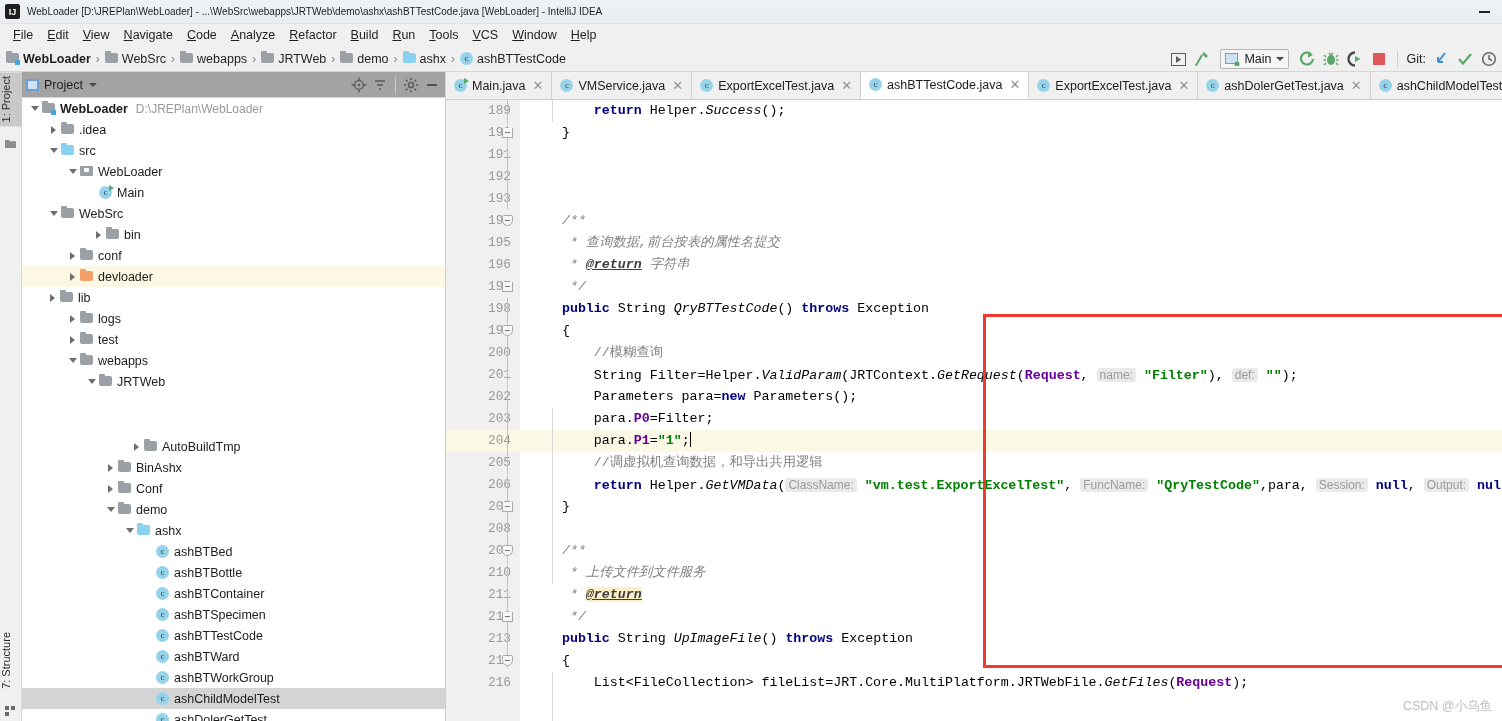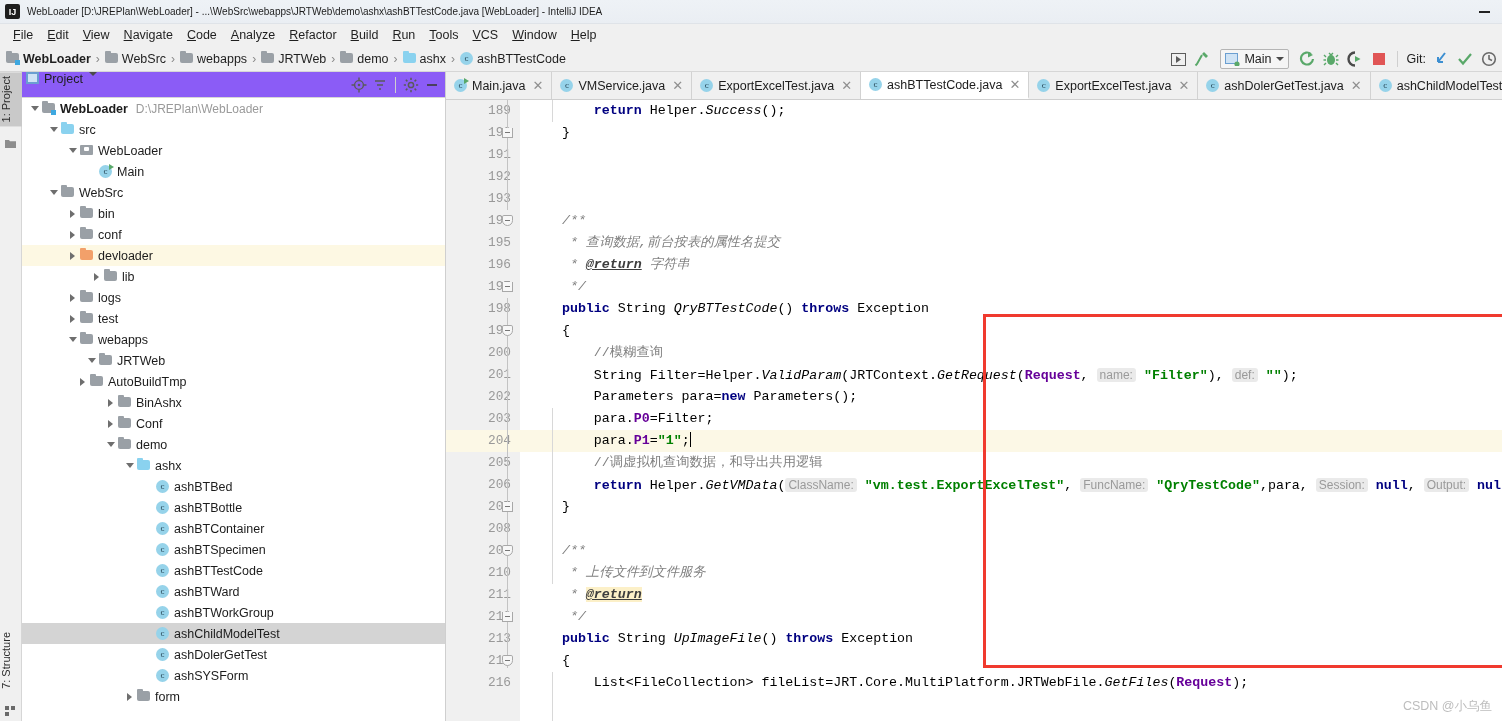--- a/index.html
+++ b/index.html
@@ -100,22 +100,22 @@
   }
   .strip-btn.active { background:#c9c9c9; }
   .strip-ico { position:absolute; left:5px; width:11px; height:10px; }
 
   
   .projpanel {
     position:absolute; left:22px; top:72px; width:424px; height:649px;
     background:#fff; border-right:1px solid #cfcfcf;
   }
   .proj-header {
-    height:26px; background:#8b5cf6; border-bottom:1px solid #d6d6d6;
-    display:flex; padding:0 4px;
+    height:26px; background:#a3a3a3; border-bottom:1px solid #d6d6d6;
+    display:flex; align-items:center; padding:0 4px;
   }
   .proj-title { font-size:12.5px; color:#1f1f1f; margin-left:5px; }
   .proj-sq { width:13px; height:12px; border:2px solid #6b9fd1; background:#cfe3f5; flex:none; }
   .proj-hdr-right { margin-left:auto; display:flex; align-items:center; gap:3px; }
   .tree { position:absolute; top:26px; left:0; right:0; bottom:0; overflow:hidden; background:#fff; }
   .tnode {
     height:21px; display:flex; align-items:center; white-space:nowrap;
     font-size:12.5px; color:#1c1c1c; cursor:default; padding-right:4px;
   }
   .tnode.sel { background:#d4d4d4; }
@@ -390,20 +390,27 @@
           <span class="arrow down">
             <i></i>
           </span>
           <span class="folder-ico" style="position: relative;">
             <i class="mod-badge"></i>
           </span>
           <span class="tlabel bold">WebLoader</span>
           <span class="tpath">D:\JREPlan\WebLoader</span>
         </div>
         <div class="tnode" style="padding-left: 25px;">
+          <span class="arrow right">
+            <i></i>
+          </span>
+          <span class="folder-ico"></span>
+          <span class="tlabel">.idea</span>
+        </div>
+        <div class="tnode" style="padding-left: 25px;">
           <span class="arrow down">
             <i></i>
           </span>
           <span class="folder-ico blue"></span>
           <span class="tlabel">src</span>
         </div>
         <div class="tnode" style="padding-left: 44px;">
           <span class="arrow down">
             <i></i>
           </span>
@@ -415,42 +422,42 @@
           <span class="class-ico run">c</span>
           <span class="tlabel">Main</span>
         </div>
         <div class="tnode" style="padding-left: 25px;">
           <span class="arrow down">
             <i></i>
           </span>
           <span class="folder-ico"></span>
           <span class="tlabel">WebSrc</span>
         </div>
-        <div class="tnode" style="padding-left: 44px;">
+        <div class="tnode" style="padding-left: 70px;">
           <span class="arrow right">
             <i></i>
           </span>
           <span class="folder-ico"></span>
           <span class="tlabel">bin</span>
         </div>
         <div class="tnode" style="padding-left: 44px;">
           <span class="arrow right">
             <i></i>
           </span>
           <span class="folder-ico"></span>
           <span class="tlabel">conf</span>
         </div>
         <div class="tnode hl" style="padding-left: 44px;">
           <span class="arrow right">
             <i></i>
           </span>
           <span class="folder-ico orange"></span>
           <span class="tlabel">devloader</span>
         </div>
-        <div class="tnode" style="padding-left: 68px;">
+        <div class="tnode" style="padding-left: 24px;">
           <span class="arrow right">
             <i></i>
           </span>
           <span class="folder-ico"></span>
           <span class="tlabel">lib</span>
         </div>
         <div class="tnode" style="padding-left: 44px;">
           <span class="arrow right">
             <i></i>
           </span>
@@ -471,21 +478,21 @@
           <span class="folder-ico"></span>
           <span class="tlabel">webapps</span>
         </div>
         <div class="tnode" style="padding-left: 63px;">
           <span class="arrow down">
             <i></i>
           </span>
           <span class="folder-ico"></span>
           <span class="tlabel">JRTWeb</span>
         </div>
-        <div class="tnode" style="padding-left: 54px;">
+        <div class="tnode" style="padding-left: 108px; margin-top: 44px;">
           <span class="arrow right">
             <i></i>
           </span>
           <span class="folder-ico"></span>
           <span class="tlabel">AutoBuildTmp</span>
         </div>
         <div class="tnode" style="padding-left: 82px;">
           <span class="arrow right">
             <i></i>
           </span>

